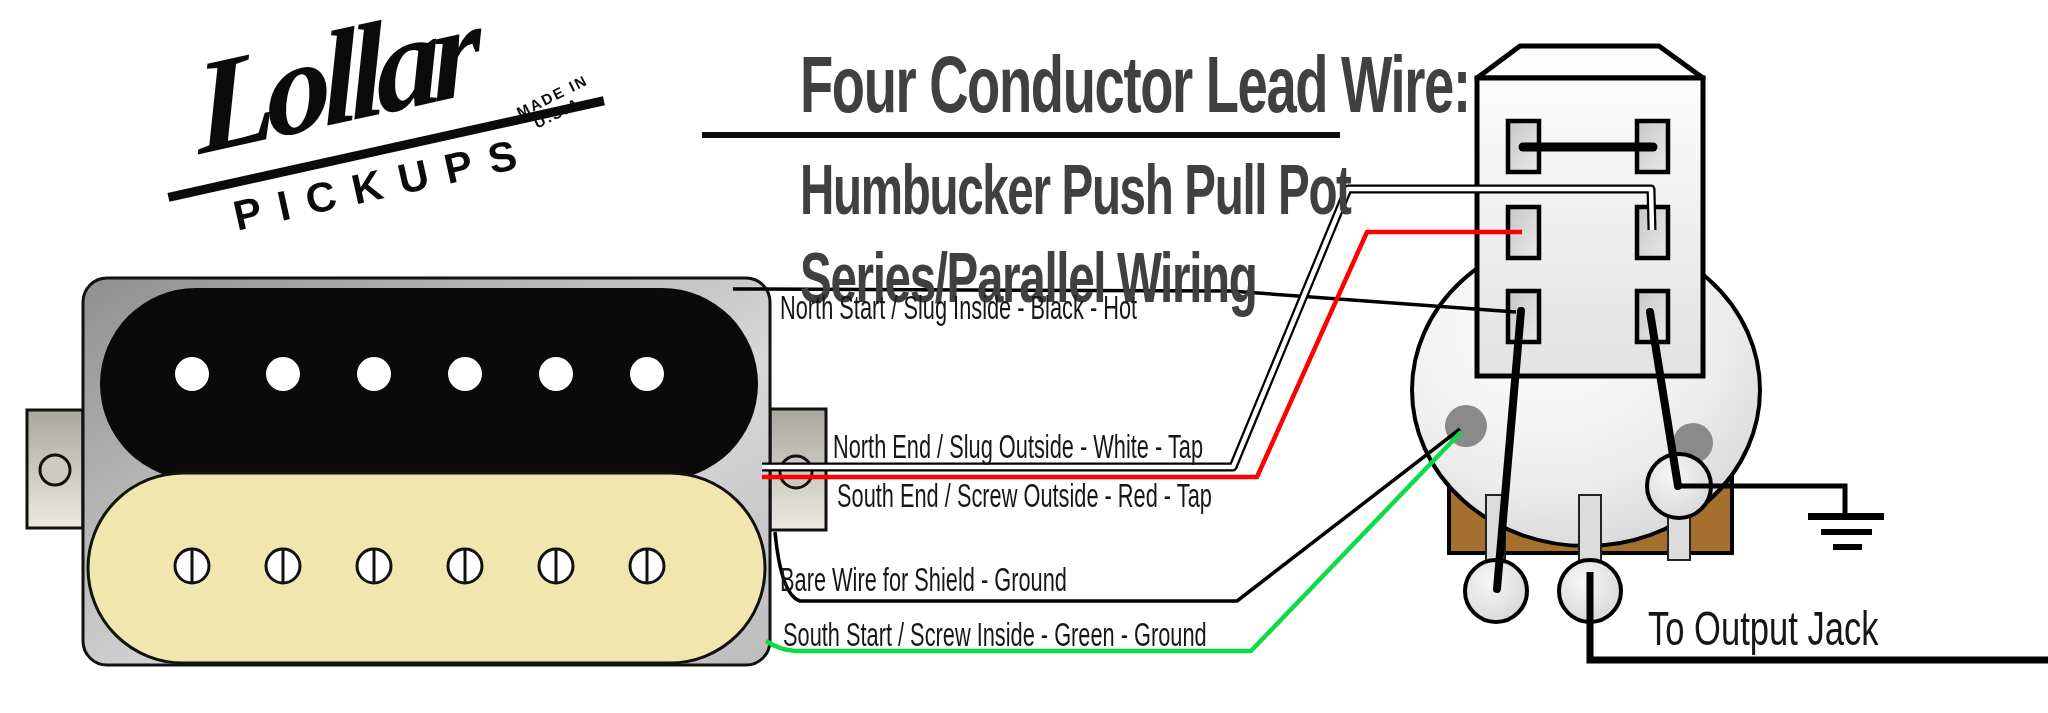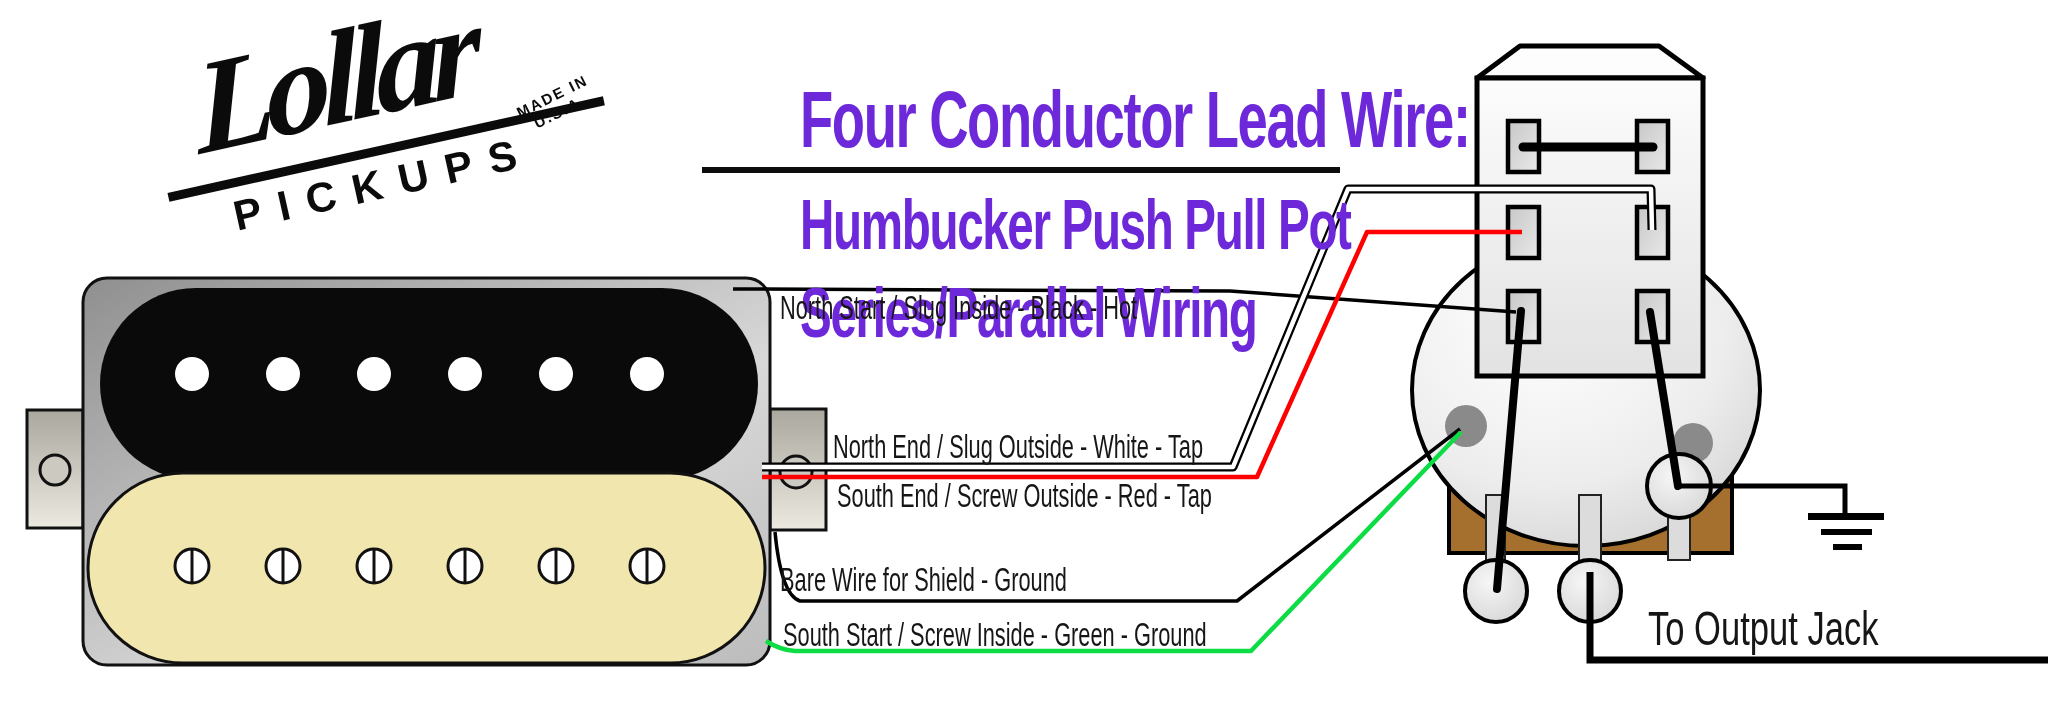--- a/index.html
+++ b/index.html
@@ -6,21 +6,21 @@
     --hot:#000000; --white-wire:#ffffff; --red-wire:#ff0000; --green-wire:#0ddd44;
     --cream:#f0e6ae; --brown:#a5702d; --ink:#111111;
   }
   *{margin:0;padding:0;box-sizing:border-box}
   html,body{width:2048px;height:713px;background:#ffffff;overflow:hidden;
     font-family:"Liberation Sans",sans-serif;}
   .stage{position:absolute;left:0;top:0;width:2048px;height:713px;}
   svg{position:absolute;left:0;top:0;}
 
   
-  .title-block{position:absolute;left:696px;top:40px;width:650px;text-align:left;color:#6d28d9;margin-top:35px;}
+  .title-block{position:absolute;left:696px;top:40px;width:650px;text-align:left;color:#404040;}
   .title-l1{font-size:80px;line-height:90px;font-weight:600;letter-spacing:-2px;
     white-space:nowrap;transform:scaleX(.68);transform-origin:center;}
   .title-underline{height:6px;background:#0c0c0c;margin:2px 6px 0 6px;}
   .title-l2{font-size:70px;line-height:80px;font-weight:600;letter-spacing:-2px;margin-top:12px;
     white-space:nowrap;transform:scaleX(.68);transform-origin:center;}
   .title-l3{font-size:70px;line-height:80px;font-weight:600;letter-spacing:-2px;margin-top:8px;
     white-space:nowrap;transform:scaleX(.68);transform-origin:center;}
 
   .wire-label{position:absolute;font-size:33px;line-height:34px;color:#161616;
     white-space:nowrap;transform:scaleX(.66);transform-origin:left center;font-weight:500;}

